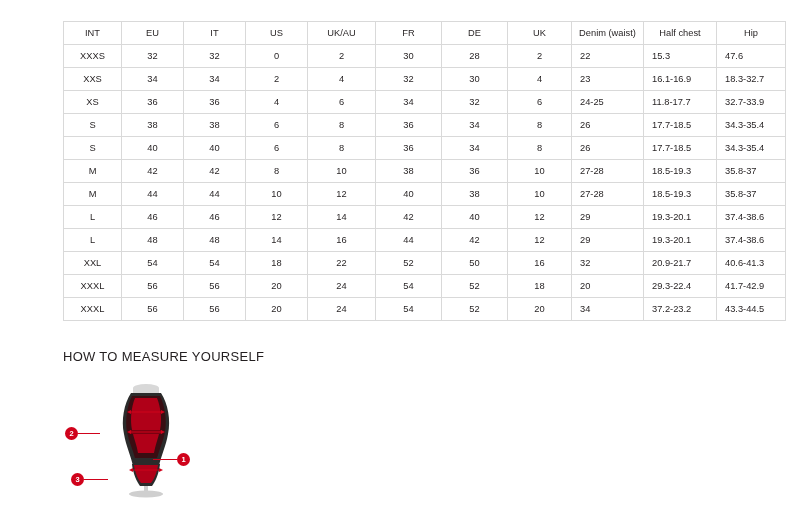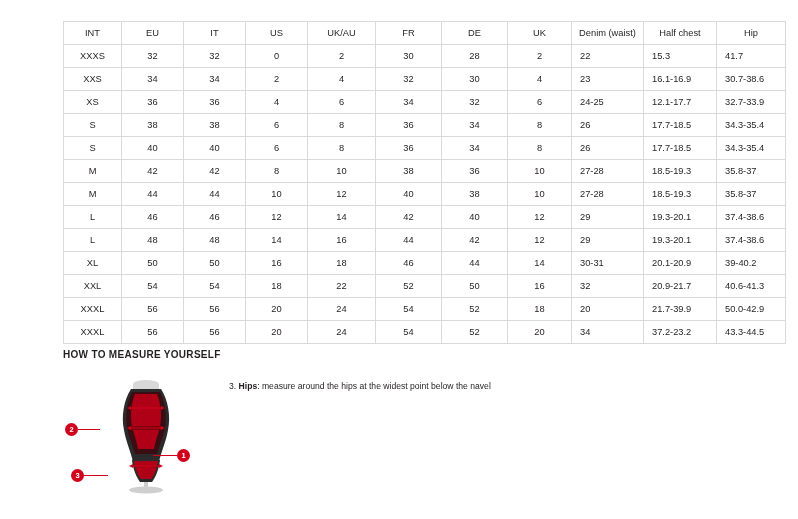--- a/index.html
+++ b/index.html
@@ -65,22 +65,22 @@
     padding-left: 8px;
   }
   
   .measure-section {
     position: absolute;
     left: 63px;
     top: 349px;
     width: 680px;
   }
   .measure-title {
-    font-size: 10px;
-    font-weight: bold;
+    font-size: 13px;
+    font-weight: normal;
     letter-spacing: 0.3px;
     color: #231f20;
     margin: 0 0 10px 0;
   }
   .measure-body {
     position: relative;
     display: flex;
     align-items: flex-start;
   }
   .figure-box {
@@ -170,46 +170,46 @@
             <td>XXXS</td>
             <td>32</td>
             <td>32</td>
             <td>0</td>
             <td>2</td>
             <td>30</td>
             <td>28</td>
             <td>2</td>
             <td class="left">22</td>
             <td class="left">15.3</td>
-            <td class="left">41.7</td>
+            <td class="left">47.6</td>
           </tr>
           <tr>
             <td>XXS</td>
             <td>34</td>
             <td>34</td>
             <td>2</td>
             <td>4</td>
             <td>32</td>
             <td>30</td>
             <td>4</td>
             <td class="left">23</td>
             <td class="left">16.1-16.9</td>
-            <td class="left">30.7-38.6</td>
+            <td class="left">18.3-32.7</td>
           </tr>
           <tr>
             <td>XS</td>
             <td>36</td>
             <td>36</td>
             <td>4</td>
             <td>6</td>
             <td>34</td>
             <td>32</td>
             <td>6</td>
             <td class="left">24-25</td>
-            <td class="left">12.1-17.7</td>
+            <td class="left">11.8-17.7</td>
             <td class="left">32.7-33.9</td>
           </tr>
           <tr>
             <td>S</td>
             <td>38</td>
             <td>38</td>
             <td>6</td>
             <td>8</td>
             <td>36</td>
             <td>34</td>
@@ -277,33 +277,20 @@
             <td>14</td>
             <td>16</td>
             <td>44</td>
             <td>42</td>
             <td>12</td>
             <td class="left">29</td>
             <td class="left">19.3-20.1</td>
             <td class="left">37.4-38.6</td>
           </tr>
           <tr>
-            <td>XL</td>
-            <td>50</td>
-            <td>50</td>
-            <td>16</td>
-            <td>18</td>
-            <td>46</td>
-            <td>44</td>
-            <td>14</td>
-            <td class="left">30-31</td>
-            <td class="left">20.1-20.9</td>
-            <td class="left">39-40.2</td>
-          </tr>
-          <tr>
             <td>XXL</td>
             <td>54</td>
             <td>54</td>
             <td>18</td>
             <td>22</td>
             <td>52</td>
             <td>50</td>
             <td>16</td>
             <td class="left">32</td>
             <td class="left">20.9-21.7</td>
@@ -312,22 +299,22 @@
           <tr>
             <td>XXXL</td>
             <td>56</td>
             <td>56</td>
             <td>20</td>
             <td>24</td>
             <td>54</td>
             <td>52</td>
             <td>18</td>
             <td class="left">20</td>
-            <td class="left">21.7-39.9</td>
-            <td class="left">50.0-42.9</td>
+            <td class="left">29.3-22.4</td>
+            <td class="left">41.7-42.9</td>
           </tr>
           <tr>
             <td>XXXL</td>
             <td>56</td>
             <td>56</td>
             <td>20</td>
             <td>24</td>
             <td>54</td>
             <td>52</td>
             <td>20</td>
@@ -380,18 +367,17 @@
         <div class="conn c-2"></div>
         <div class="conn c-3"></div>
 
         
         <div class="bullet b1">1</div>
         <div class="bullet b2">2</div>
         <div class="bullet b3">3</div>
       </div>
 
       <div class="instructions" id="instructions">
-          <p><span>3. </span><b>Hips</b><span>: measure around the hips at the widest point below the navel</span></p>
         </div>
     </div>
   </div>
 
 </div>
 
 </body></html>

